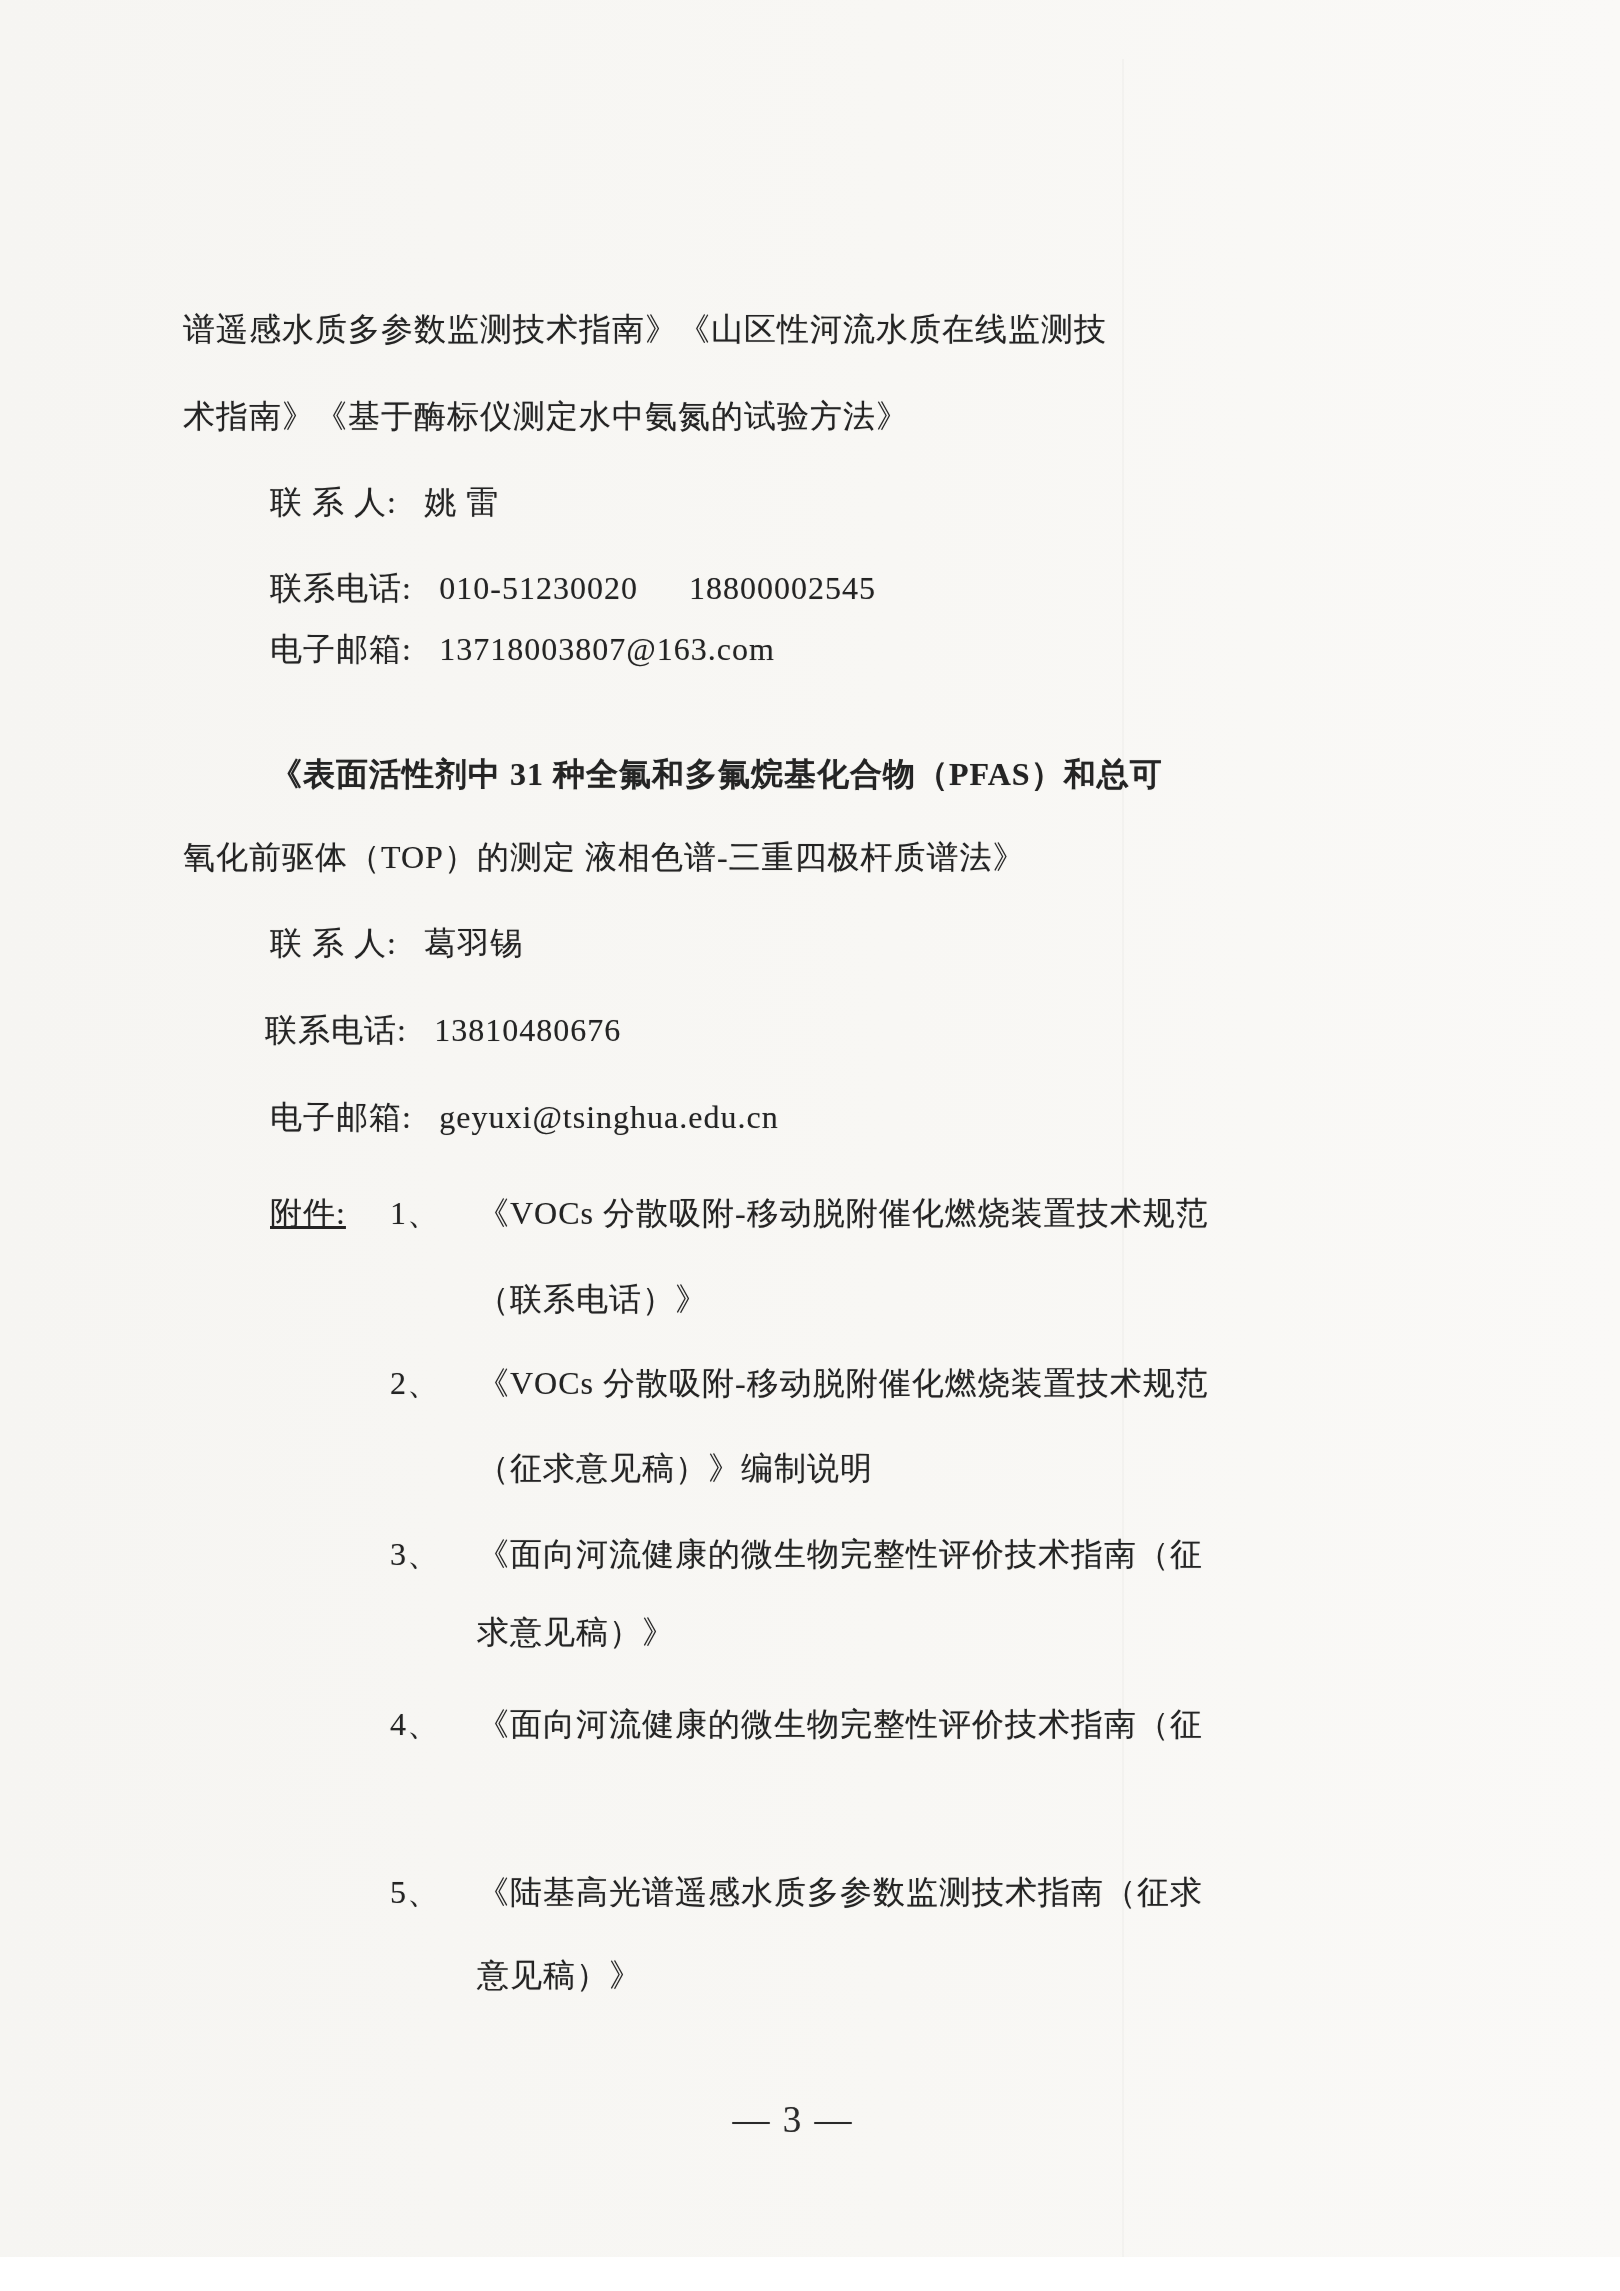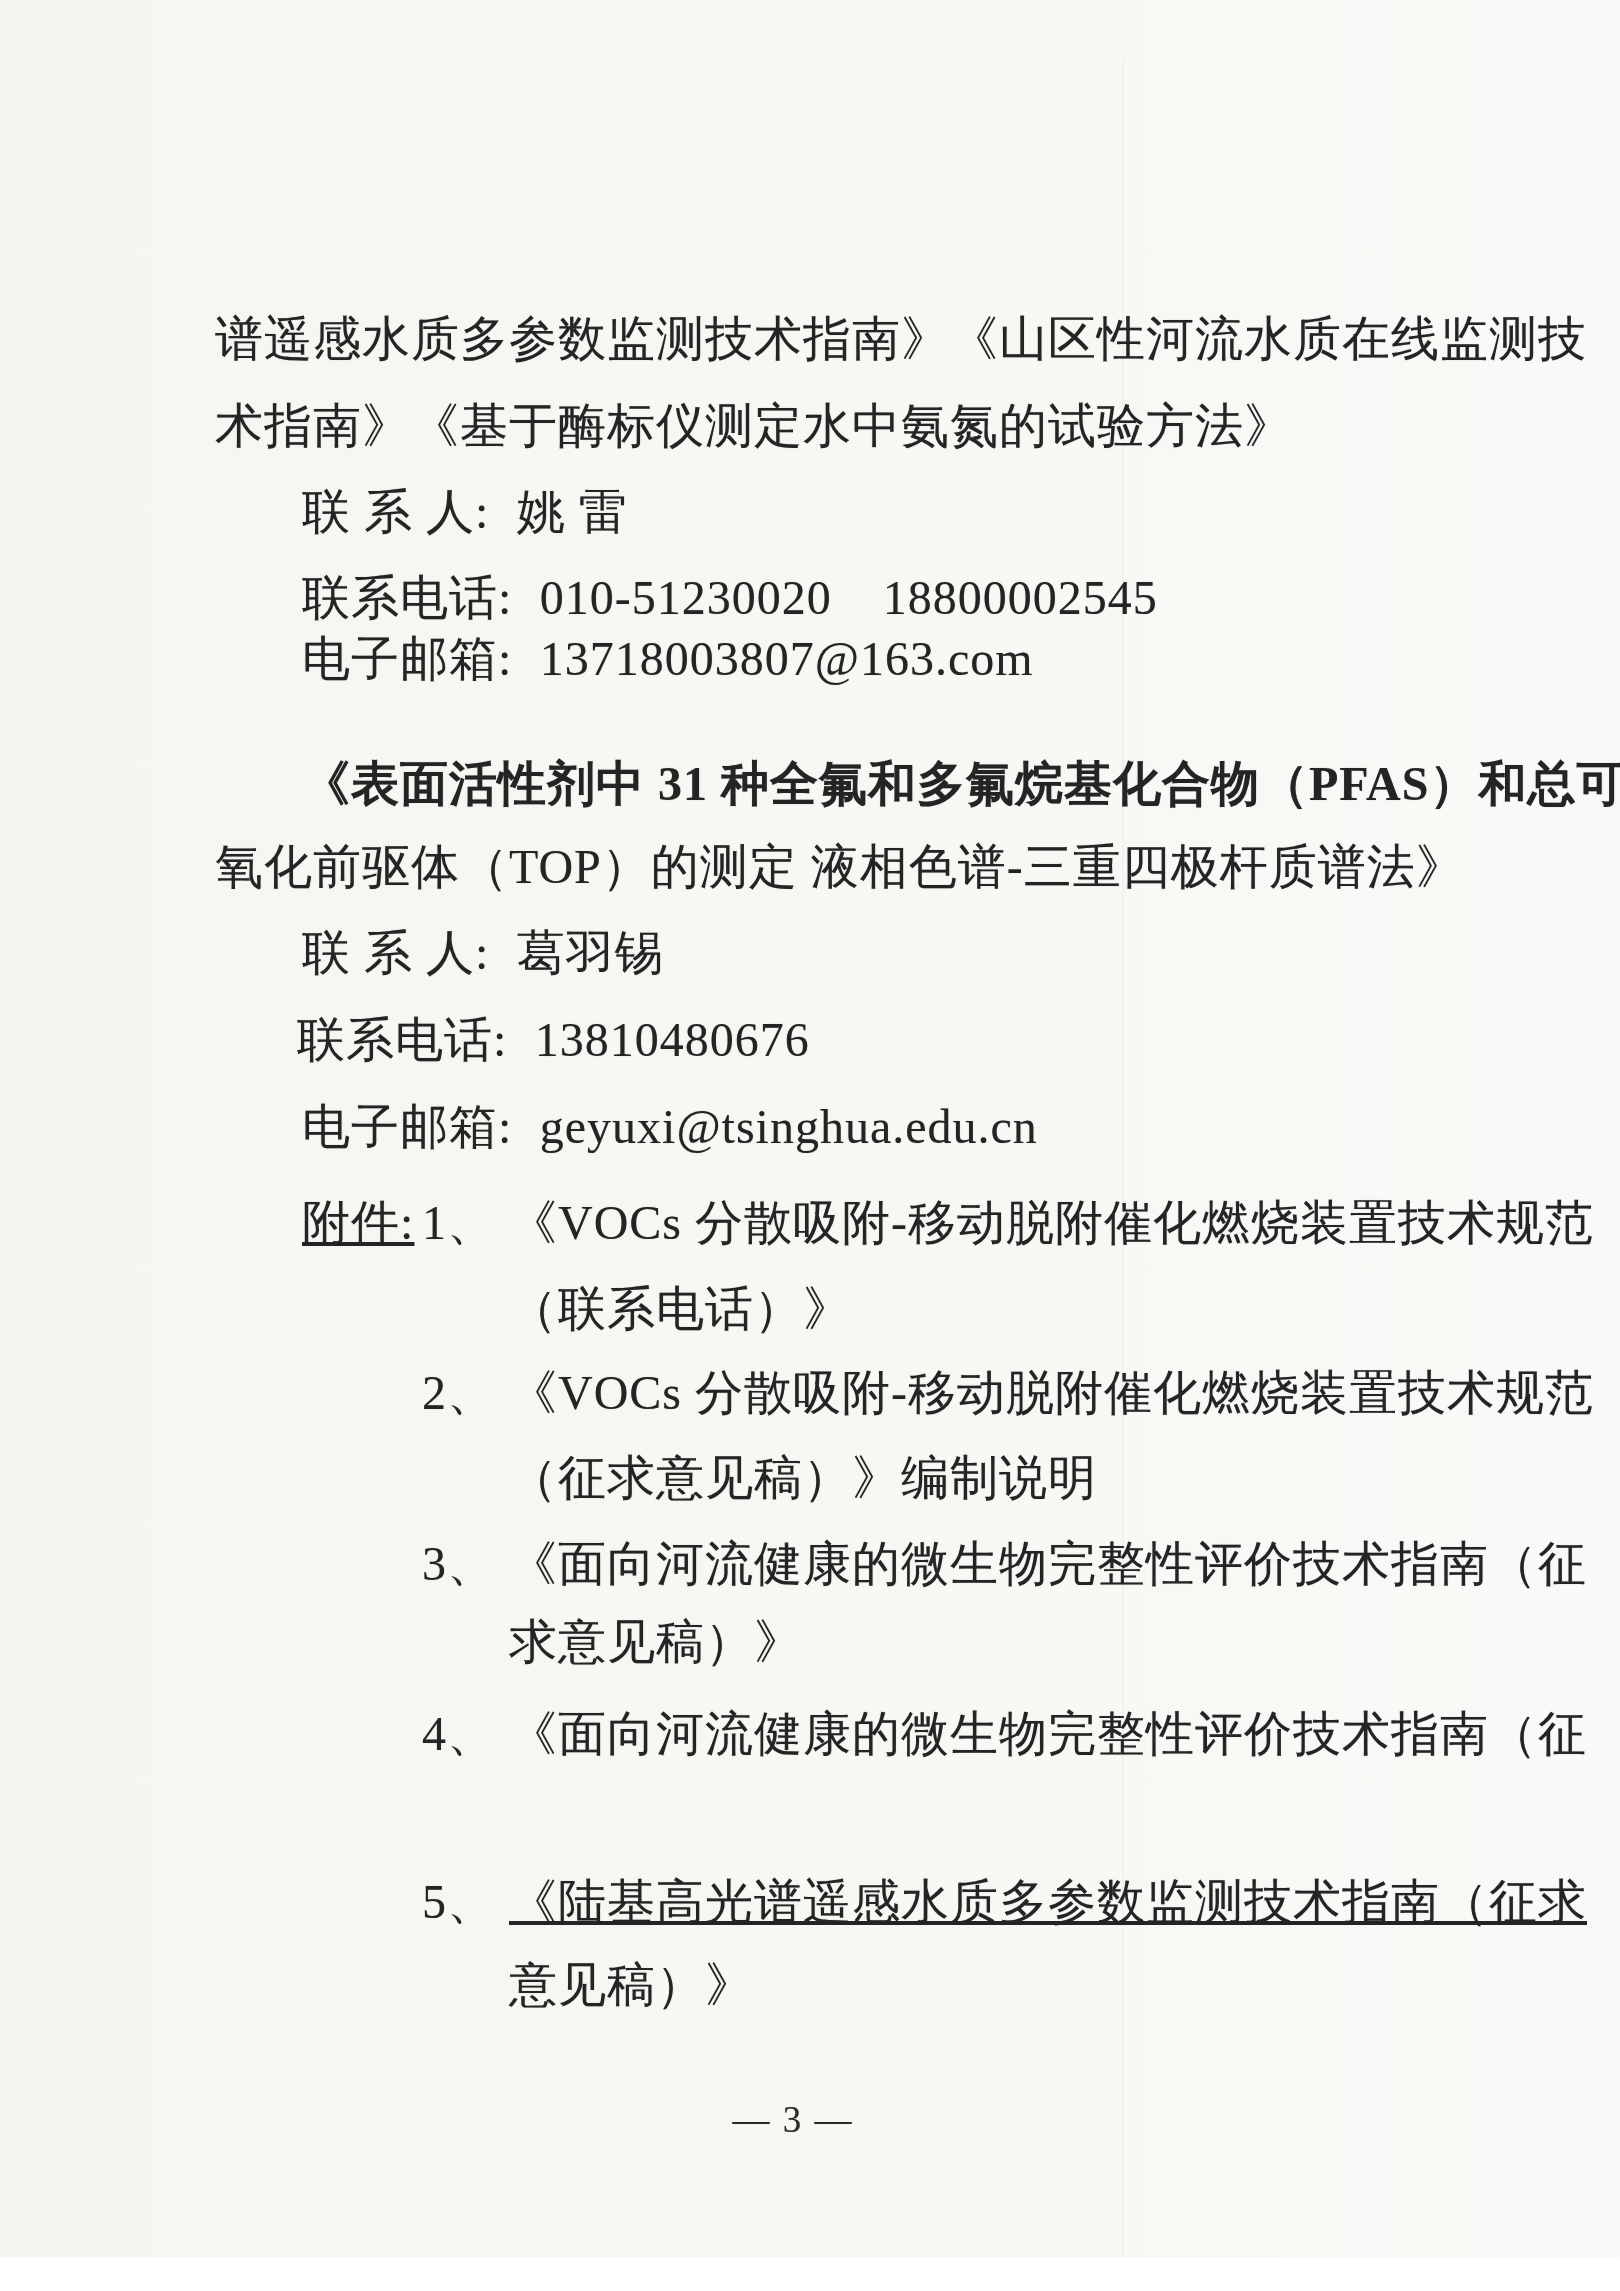--- a/index.html
+++ b/index.html
@@ -27,27 +27,26 @@
   .scan-crease {
     position: absolute;
     top: 59px;
     left: 1122px;
     width: 2px;
     height: 2198px;
     background: rgba(0,0,0,0.025);
   }
   .line {
     position: absolute;
-    font-size: 48px;
+    font-size: 32px;
     line-height: 1.25;
     letter-spacing: 1px;
     white-space: pre;
     color: #242424;
     text-shadow: 0 0 1px rgba(40,40,40,0.35);
-    margin-left: 32px;
   }
   .val { margin-left: 27.4px; }
   .val2 { margin-left: 51px; }
   .pageno {
     position: absolute;
     left: 183px;
     top: 2098px;
     width: 1220px;
     text-align: center;
     font-size: 37px;
@@ -88,21 +87,21 @@
   <div class="line" style="left:477px; top:1448px;">（征求意见稿）》编制说明</div>
 
   <div class="line" style="left:390px; top:1534px;">3、</div>
   <div class="line" style="left:477px; top:1534px;">《面向河流健康的微生物完整性评价技术指南（征</div>
   <div class="line" style="left:477px; top:1612px;">求意见稿）》</div>
 
   <div class="line" style="left:390px; top:1704px;">4、</div>
   <div class="line" style="left:477px; top:1704px;">《面向河流健康的微生物完整性评价技术指南（征</div>
 
   <div class="line" style="left:390px; top:1872px;">5、</div>
-  <div class="line" style="left:477px; top:1872px;text-decoration:underline;">《陆基高光谱遥感水质多参数监测技术指南（征求</div>
+  <div class="line" style="left:477px; top:1872px;">《陆基高光谱遥感水质多参数监测技术指南（征求</div>
   <div class="line" style="left:477px; top:1955px;">意见稿）》</div>
 
   <div class="pageno">— 3 —</div>
 
   <div class="scan-strip-bottom"></div>
 
 </div>
 
 
 </body></html>

